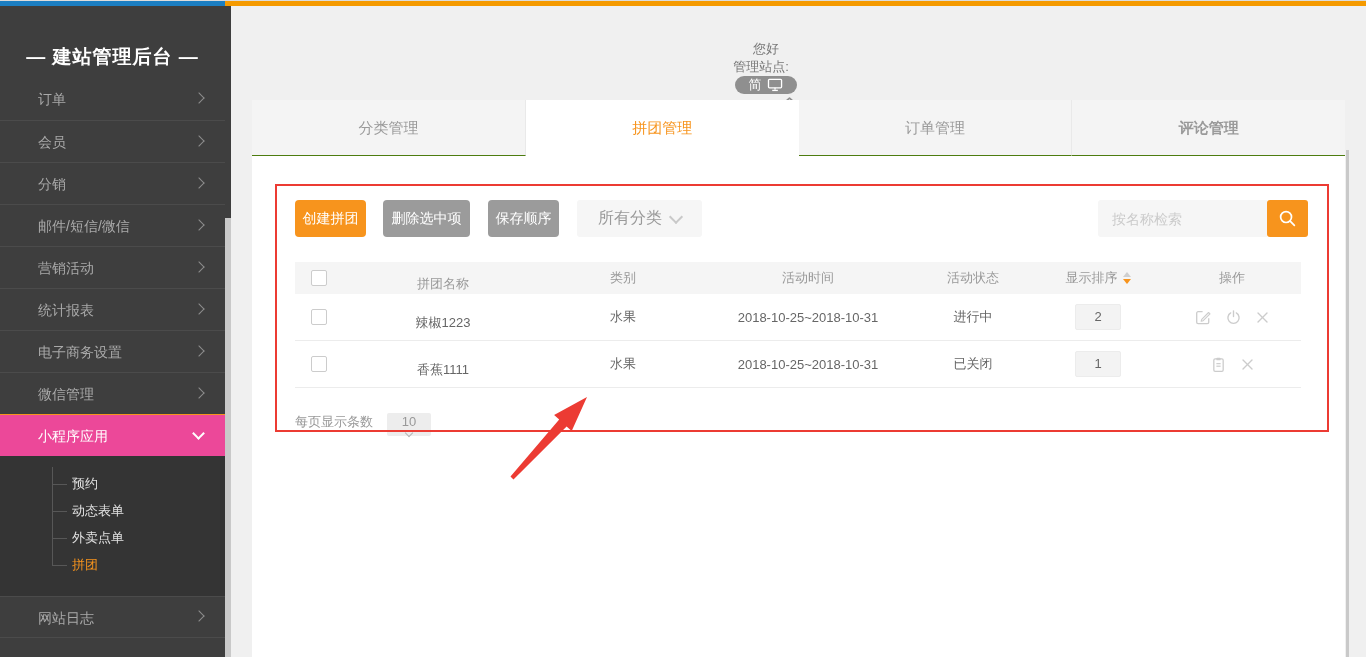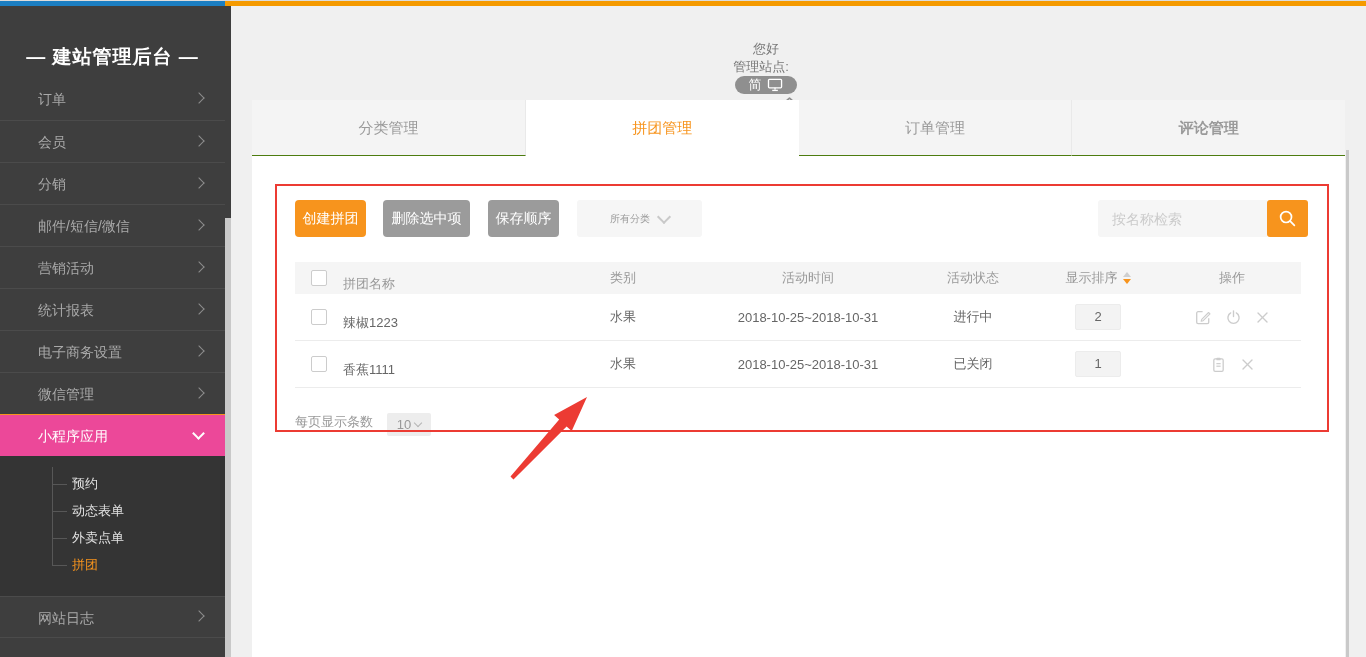--- a/index.html
+++ b/index.html
@@ -54,56 +54,56 @@
   .tab:last-child{border-right:none;font-weight:bold;}
   .tab.active{background:#fff;color:#f7941d;border-bottom:1px solid #fff;border-right:none;}
 
   
   .btn{position:absolute;top:100px;height:37px;line-height:37px;border:none;border-radius:4px;
        color:#fff;font-size:14px;text-align:center;cursor:pointer;padding:0;
        font-family:"Liberation Sans","DejaVu Sans",sans-serif;}
   .btn.orange{background:#f7941d;}
   .btn.gray{background:#9b9b9b;}
   .dd{position:absolute;top:100px;left:325px;width:125px;height:37px;background:#f6f6f6;border-radius:3px;
-      display:flex;align-items:center;justify-content:center;gap:9px;font-size:10px;color:#9a9a9a;cursor:pointer;}
+      display:flex;align-items:center;justify-content:center;gap:9px;font-size:16px;color:#9a9a9a;cursor:pointer;}
   .dd .dchev{width:8px;height:8px;border-bottom:2px solid #c9c9c9;border-right:2px solid #c9c9c9;
              transform:rotate(45deg);margin-top:-4px;}
   .searchwrap{position:absolute;top:100px;left:846px;height:37px;display:flex;}
   .searchwrap input{width:149px;height:37px;border:none;background:#f6f6f6;border-radius:3px 0 0 3px;
         padding:0 6px 0 14px;font-size:14px;color:#666;outline:none;
         font-family:"Liberation Sans","DejaVu Sans",sans-serif;}
   .searchwrap input::placeholder{color:#cbcbcb;}
   .searchbtn{width:41px;height:37px;background:#f7941d;border:none;border-radius:3px;cursor:pointer;
              display:flex;align-items:center;justify-content:center;}
 
   
   .tbl{position:absolute;left:43px;top:162px;width:1006px;}
   .trow{display:flex;align-items:center;height:46px;border-bottom:1px solid #ececec;font-size:13px;color:#666;}
   .thead{height:32px;background:#f5f5f5;color:#999;border-bottom:none;}
   .c0{width:48px;display:flex;justify-content:center;}
-  .c1{width:200px;text-align:left;margin-top:12px;}
+  .c1{width:200px;text-align:center;margin-top:12px;}
   .c2{width:160px;text-align:center;}
   .c3{width:210px;text-align:center;}
   .c4{width:120px;text-align:center;}
   .c5{width:130px;display:flex;align-items:center;justify-content:center;gap:5px;}
   .c6{width:138px;display:flex;align-items:center;justify-content:center;gap:13px;}
   .cbx{width:14px;height:14px;border:1px solid #ccc;border-radius:2px;background:#fff;cursor:pointer;}
   .sorticons{display:flex;flex-direction:column;gap:2px;cursor:pointer;}
   .tri-up{width:0;height:0;border-left:4px solid transparent;border-right:4px solid transparent;
           border-bottom:5px solid #cfcfcf;}
   .tri-dn{width:0;height:0;border-left:4px solid transparent;border-right:4px solid transparent;
           border-top:5px solid #f7941d;}
   .sortbox{width:44px;height:24px;line-height:24px;background:#f3f3f3;border:1px solid #ececec;
            border-radius:2px;text-align:center;color:#666;font-size:13px;cursor:text;}
   .op{color:#ccc;cursor:pointer;display:flex;}
 
   
   .pager{position:absolute;left:43px;top:313px;display:flex;align-items:flex-start;font-size:13px;color:#999;}
   .psel{margin-left:14px;width:44px;height:23px;background:#ededed;border-radius:2px;display:flex;
-        align-items:center;justify-content:center;gap:4px;color:#999;cursor:pointer;}
+        align-items:center;justify-content:center;gap:4px;color:#999;cursor:pointer;flex-direction:column;}
   .psel .dchev{width:5px;height:5px;border-bottom:1.5px solid #b5b5b5;border-right:1.5px solid #b5b5b5;
         transform:rotate(45deg);margin-top:-3px;}
 
   
   .anno-rect{position:absolute;left:275px;top:184px;width:1050px;height:244px;border:2px solid #ec3b33;
              pointer-events:none;z-index:40;}
   .anno-arrow{position:absolute;left:0;top:0;width:1366px;height:657px;pointer-events:none;z-index:50;}
   .page-scroll-thumb{position:absolute;left:1346px;top:150px;width:3px;height:507px;background:#c9c9c9;}
 </style>
 </head>

